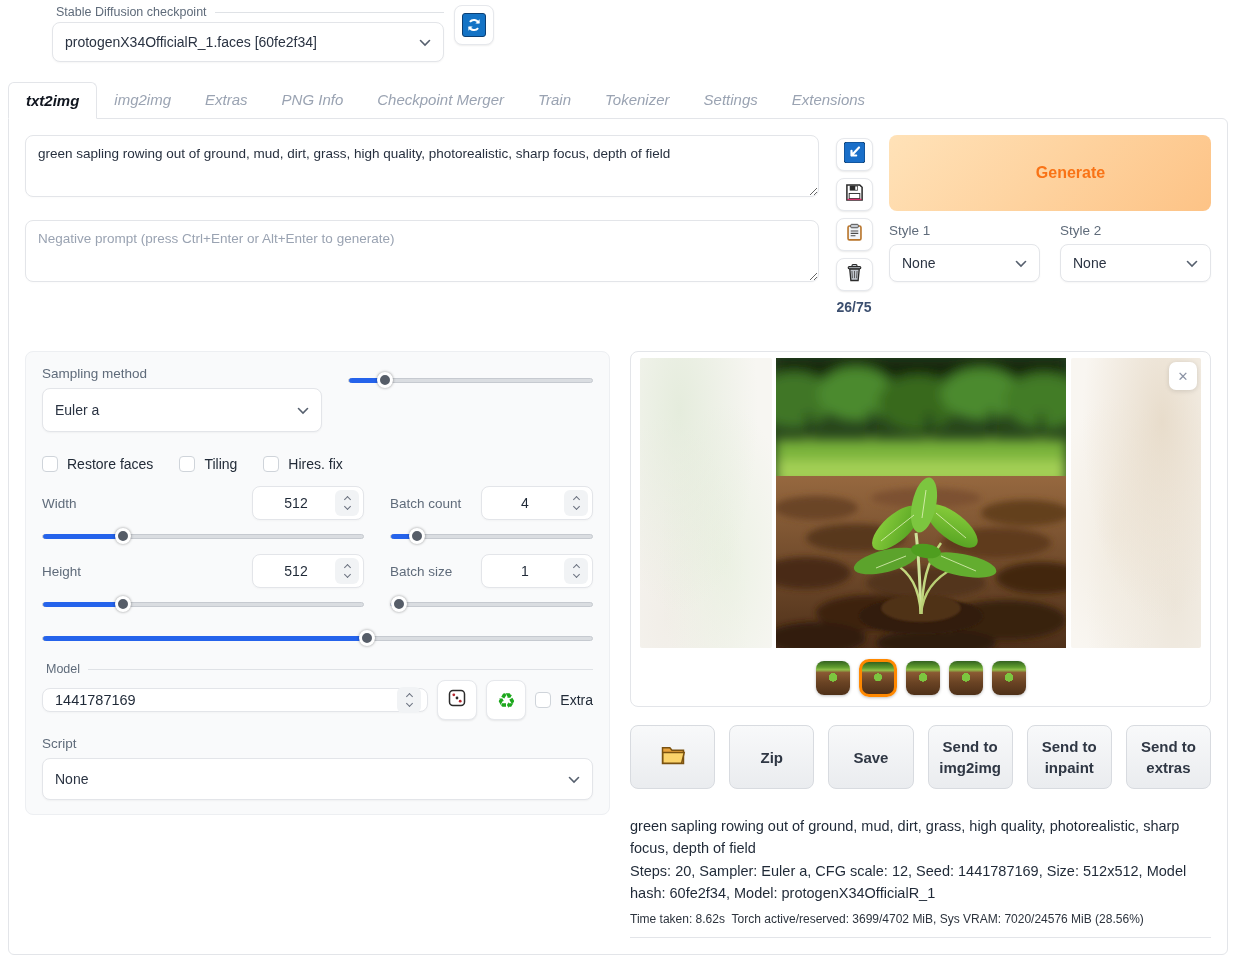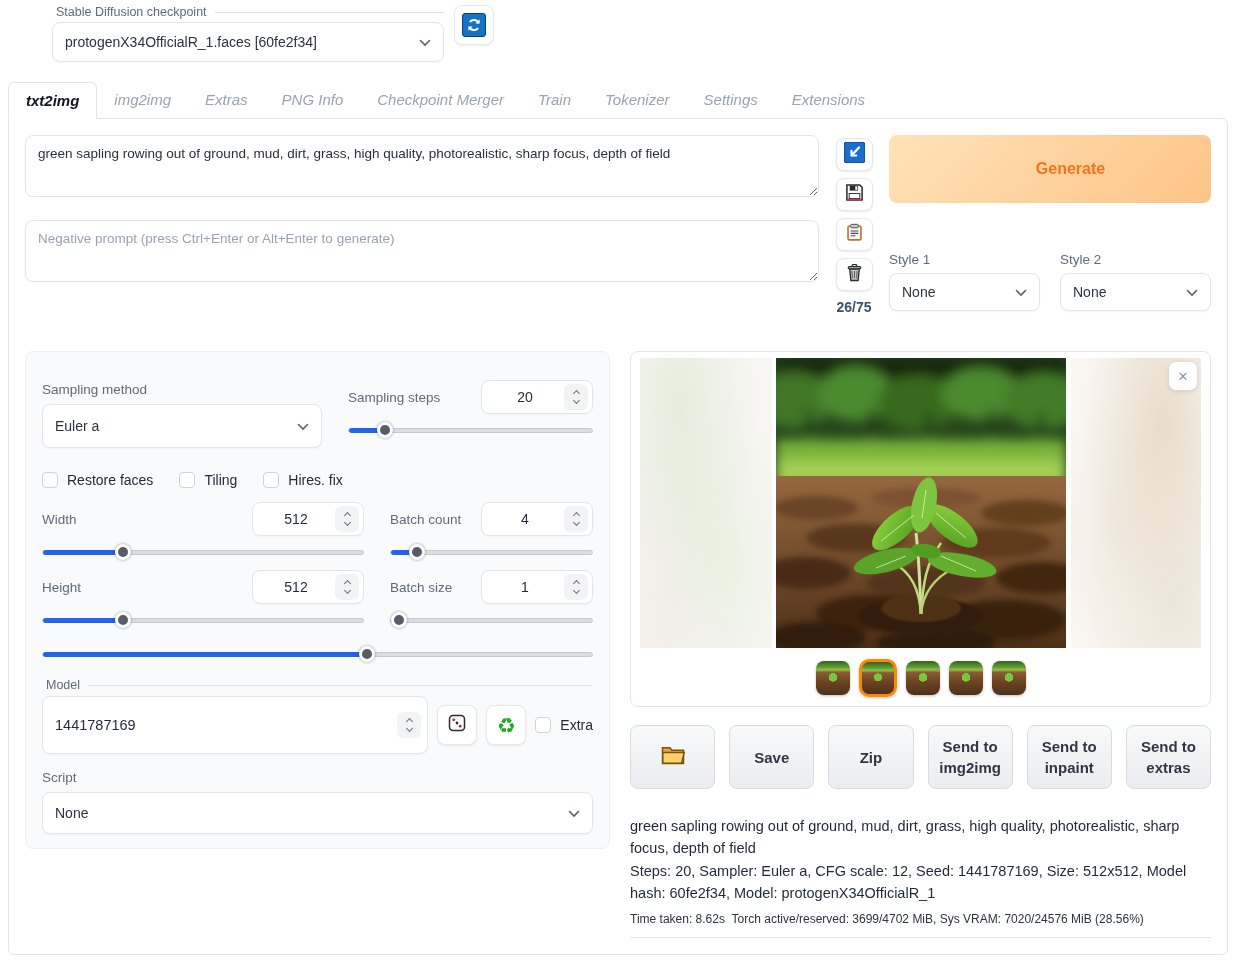--- a/index.html
+++ b/index.html
@@ -36,32 +36,32 @@
   .prompt-row{display:flex;gap:14px;}
   .prompt-col{flex:1;display:flex;flex-direction:column;gap:23px;}
   textarea.prompt{height:62px;width:100%;border:1px solid #e3e5e9;border-radius:8px;padding:10px 12px;
     font-family:"Liberation Sans",sans-serif;font-size:13.5px;color:#27303f;box-shadow:0 1px 2px rgba(0,0,0,.02);outline:none;resize:both;}
   textarea.prompt::placeholder{color:#9aa3b2;}
   .icon-col{width:42px;display:flex;flex-direction:column;align-items:center;gap:7px;padding-top:3px;font-weight:bold;}
   .tool-btn{width:37px;height:33px;background:#fff;border:1px solid #e6e8ec;border-radius:8px;
     box-shadow:0 1px 2px rgba(0,0,0,.09);display:flex;align-items:center;justify-content:center;cursor:pointer;}
   .token-counter{font-size:14px;color:#3c4f6f;margin-top:1px;}
   .gen-col{width:322px;}
-  .generate-btn{width:100%;height:68px;border:none;border-radius:8px;cursor:pointer;
+  .generate-btn{width:100%;height:76px;border:none;border-radius:8px;cursor:pointer;
     background:linear-gradient(135deg,var(--generate-from),var(--generate-to));
     color:var(--accent-orange);font-size:16px;font-weight:700;font-family:"Liberation Sans",sans-serif;padding-left:47px;}
   .styles-row{display:flex;gap:20px;margin-top:12px;}
-  .style-box{flex:1;margin-top:37px;}
+  .style-box{flex:1;}
   .lbl{font-size:13.5px;color:#5f6b7a;}
   .style-box .lbl{display:block;margin-bottom:6px;}
   .style-box .select{height:38px;}
 
   
   .content-row{display:flex;gap:20px;margin-top:36px;align-items:flex-start;}
-  .settings-card{width:585px;background:#f9fafb;border:1px solid #edeff2;border-radius:8px;padding:28px 16px 14px;}
+  .settings-card{width:585px;background:#f9fafb;border:1px solid #edeff2;border-radius:8px;padding:12px 16px 14px;}
 
   .samp-row{display:flex;gap:26px;}
   .samp-left{width:280px;}
   .samp-left .select{height:44px;margin-top:6px;}
   .samp-right{flex:1;}
   .num-row{display:flex;align-items:center;}
   .num-row .lbl{flex:1;}
   .numbox{width:112px;height:34px;background:#fff;border:1px solid #e3e5e9;border-radius:8px;display:flex;
     align-items:center;box-shadow:0 1px 2px rgba(0,0,0,.03);padding:0 4px;cursor:text;}
   .numbox .val{flex:1;text-align:center;font-size:14px;color:#1f2937;}
@@ -82,21 +82,21 @@
   .cb .box{width:16px;height:16px;border:1.5px solid #cfd4da;border-radius:4px;background:#fff;}
 
   .dims{display:flex;gap:26px;margin-top:14px;}
   .dims-left{width:322px;}
   .dims-right{flex:1;}
   .dim-block{margin-bottom:8px;}
   .cfg-block{margin-top:4px;}
 
   .seed-block{margin-top:14px;}
   .seed-row{display:flex;align-items:center;gap:9px;margin-top:4px;}
-  .seed-input{flex:1;height:58px;background:#fff;border:1px solid #e3e5e9;border-radius:8px;display:flex;
+  .seed-input{flex:1;height:24px;background:#fff;border:1px solid #e3e5e9;border-radius:8px;display:flex;
     align-items:center;padding:0 6px 0 12px;box-shadow:0 1px 2px rgba(0,0,0,.03);cursor:text;}
   .seed-input .val{flex:1;font-size:14.5px;color:#1f2937;}
   .sq-btn{width:40px;height:40px;background:#fff;border:1px solid #e6e8ec;border-radius:8px;display:flex;
     align-items:center;justify-content:center;box-shadow:0 1px 2px rgba(0,0,0,.08);cursor:pointer;}
   .recycle{font-size:21px;color:#1da81d;line-height:1;}
 
   .script-block{margin-top:14px;}
   .script-block .select{height:42px;margin-top:6px;}
 
   
@@ -254,30 +254,20 @@
           <div class="samp-left">
             <span class="lbl">Sampling method</span>
             <div class="select">
               <span>Euler a</span>
               <span><svg width="12" height="8" viewBox="0 0 12 8">
                     <path d="M1.5 1.5 L6 6 L10.5 1.5" stroke="#56606e" stroke-width="1.6" fill="none" stroke-linecap="round"></path>
                   </svg></span>
             </div>
           </div>
           <div class="samp-right">
-            <div class="num-row">
-              <span class="lbl">Sampling steps</span>
-              <div class="numbox">
-                <span class="val">20</span>
-                <span class="spin">
-                    <i class="chev up"></i>
-                    <i class="chev down"></i>
-                  </span>
-              </div>
-            </div>
             <div class="slider">
               <div class="track">
                   <div class="fill" style="width: 15%;">
                     <div class="sthumb"></div>
                   </div>
                 </div>
             </div>
           </div>
         </div>
 
@@ -518,22 +508,22 @@
 
         <div class="out-buttons">
           <button class="out-btn">
             <span>
               <svg width="26" height="21" viewBox="0 0 24 20">
                   <path d="M2 3.5 h7 l2 2.5 h11 v12.5 H2 Z" fill="#e8a33d" stroke="#7a5210" stroke-width="1.4"></path>
                   <path d="M2.3 8 h20.4 l-2.6 10.4 H2.3 Z" fill="#fbd36a" stroke="#7a5210" stroke-width="1.4"></path>
                 </svg>
             </span>
           </button>
+          <button class="out-btn">Zip</button>
           <button class="out-btn">Save</button>
-          <button class="out-btn">Zip</button>
           <button class="out-btn">Send to img2img</button>
           <button class="out-btn">Send to inpaint</button>
           <button class="out-btn">Send to extras</button>
         </div>
 
         <div class="info">
           <div>green sapling rowing out of ground, mud, dirt, grass, high quality, photorealistic, sharp focus, depth of field</div>
           <div>Steps: 20, Sampler: Euler a, CFG scale: 12, Seed: 1441787169, Size: 512x512, Model hash: 60fe2f34, Model: protogenX34OfficialR_1</div>
           <div class="perf">Time taken: 8.62s &nbsp;Torch active/reserved: 3699/4702 MiB, Sys VRAM: 7020/24576 MiB (28.56%)</div>
         </div>

